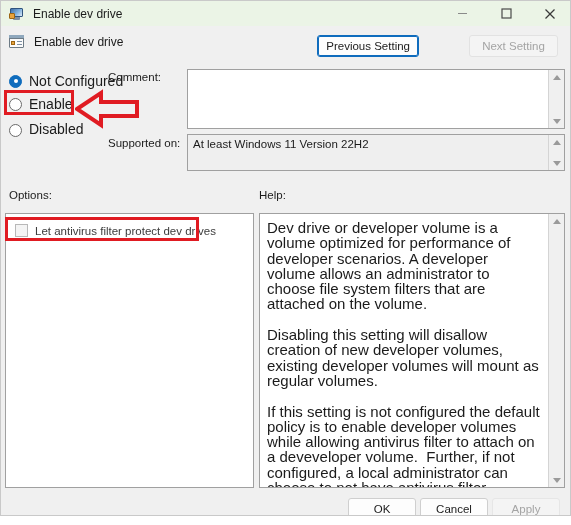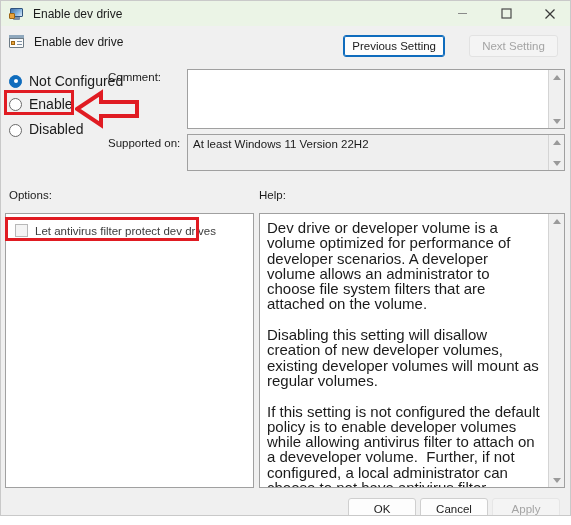--- a/index.html
+++ b/index.html
@@ -144,21 +144,21 @@
   #header-title {
     margin-left: 9px;
     font-size: 12px;
   }
 
   .nav-btns {
     position: absolute;
     right: 12px;
     top: 34px;
     display: flex;
-    gap: 24px;
+    gap: 8px;
   }
   .nav-btn {
     height: 22px;
     min-width: 89px;
     padding: 0 8px;
     font-family: "Liberation Sans", sans-serif;
     font-size: 11.5px;
     background: #fdfdfd;
     border: 1px solid #cfcfcf;
     border-radius: 3px;
@@ -169,20 +169,21 @@
     box-sizing: border-box;
   }
   .nav-btn.focused {
     border: 1px solid #0f6cbd;
     box-shadow: 0 0 0 1px #0f6cbd inset;
   }
   .nav-btn.disabled {
     color: #a4a4a4;
     background: #f4f4f4;
     border: 1px solid #e2e2e2;
+    margin-left: 42px;
   }
 
   
   .radio-row {
     position: absolute;
     left: 8px;
     display: flex;
     align-items: center;
     height: 18px;
   }

